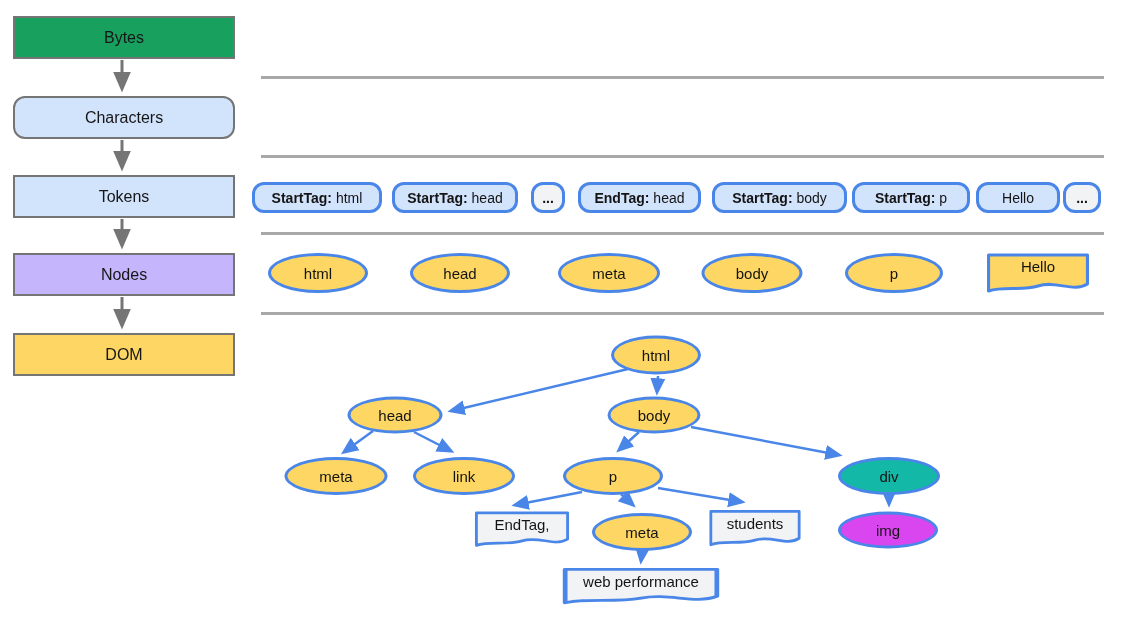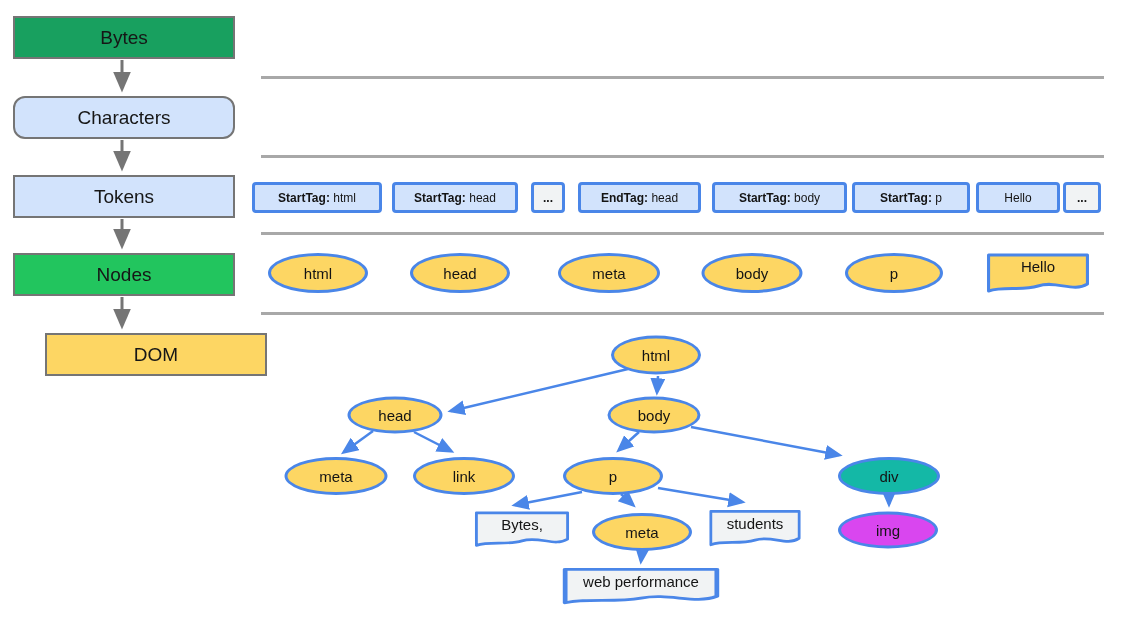--- a/index.html
+++ b/index.html
@@ -1,25 +1,25 @@
 <!DOCTYPE html>
 <html><head>
 <meta charset="utf-8">
 <style>
   html,body{margin:0;padding:0;background:#ffffff;}
   .canvas{position:relative;width:1123px;height:622px;background:#ffffff;
           font-family:"Liberation Sans",sans-serif;overflow:hidden;}
   .stage{position:absolute;left:13px;width:222px;height:43px;box-sizing:border-box;
          border:2px solid #757575;display:flex;align-items:center;justify-content:center;
-         font-size:19px;color:#161616;}
+         font-size:16px;color:#161616;}
   .sep{position:absolute;height:3px;background:#a8a8a8;}
   .token{position:absolute;top:182px;height:31px;box-sizing:border-box;
-         border:3px solid #4a86e8;border-radius:4px;background:#d2e3fc;
+         border:3px solid #4a86e8;border-radius:12px;background:#d2e3fc;
          display:flex;align-items:center;justify-content:center;
-         font-size:12px;color:#141414;white-space:nowrap;}
+         font-size:14px;color:#141414;white-space:nowrap;}
   .token .b{font-weight:bold;}
   .token .sp{white-space:pre;}
   .ellipse{position:absolute;box-sizing:border-box;border:3px solid #4a86e8;border-radius:50%;
            background:#fdd663;display:flex;align-items:center;justify-content:center;
            font-size:15px;color:#141414;transform:translate(-50%,-50%);}
   .flag{position:absolute;transform:translate(-50%,-50%);}
   .flag svg{position:absolute;left:0;top:0;width:100%;height:100%;overflow:visible;}
   .flag .lbl{position:absolute;left:0;right:0;top:5px;text-align:center;
              font-size:15px;color:#141414;}
   .overlay{position:absolute;left:0;top:0;pointer-events:none;}
@@ -63,24 +63,24 @@
   <div id="pipeline">
       <div class="stage" style="top: 16px; background: rgb(24, 160, 95);">
         <span>Bytes</span>
       </div>
       <div class="stage" style="top: 96px; background: rgb(210, 227, 252); border-radius: 12px;">
         <span>Characters</span>
       </div>
       <div class="stage" style="top: 175px; background: rgb(210, 227, 252);">
         <span>Tokens</span>
       </div>
-      <div class="stage" style="top: 253px; background: #22c55e; text-align: center;">
+      <div class="stage" style="top: 253px; background: #c4b5fd; text-align: center;">
         <span>Nodes</span>
       </div>
-      <div class="stage" style="top: 333px; background: rgb(253, 214, 99); margin-left: 32px;">
+      <div class="stage" style="top: 333px; background: rgb(253, 214, 99);">
         <span>DOM</span>
       </div>
     </div>
   <div id="token-row">
       <div class="token" style="left: 252px; width: 130px; background: rgb(210, 227, 252);">
         <span class="b">StartTag:</span>
         <span class="sp"> </span>
         <span>html</span>
       </div>
       <div class="token" style="left: 392px; width: 126px; background: rgb(210, 227, 252);">
@@ -161,21 +161,21 @@
       <div class="ellipse" style="left: 613px; top: 476px; width: 100px; height: 38px; background: rgb(253, 214, 99);">
         <span>p</span>
       </div>
       <div class="ellipse" style="left: 889px; top: 476px; width: 102px; height: 38px; background: #14b8a6;">
         <span>div</span>
       </div>
       <div class="flag" style="left: 522px; top: 530px; width: 95px; height: 38px;">
         <svg viewBox="0 0 100 42" preserveAspectRatio="none">
           <path d="M2 2 L98 2 L98 31 C84 40 68 27 50 33 C34 38 16 33 2 38 Z" fill="#f1f3f4" stroke="#4a86e8" stroke-width="3" stroke-linejoin="round"></path>
         </svg>
-        <div class="lbl">Bytes,</div>
+        <div class="lbl">EndTag,</div>
       </div>
       <div class="ellipse" style="left: 642px; top: 532px; width: 100px; height: 38px; background: rgb(253, 214, 99);">
         <span>meta</span>
       </div>
       <div class="flag" style="left: 755px; top: 529px; width: 92px; height: 39px;">
         <svg viewBox="0 0 100 42" preserveAspectRatio="none">
           <path d="M2 2 L98 2 L98 31 C84 40 68 27 50 33 C34 38 16 33 2 38 Z" fill="#f1f3f4" stroke="#4a86e8" stroke-width="3" stroke-linejoin="round"></path>
         </svg>
         <div class="lbl">students</div>
       </div>

